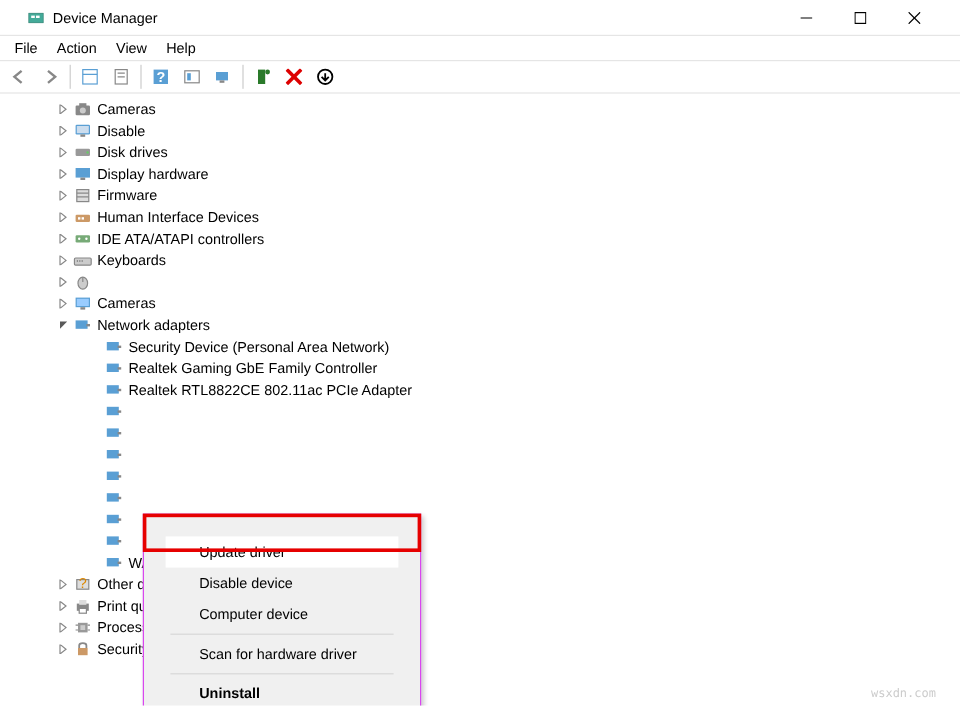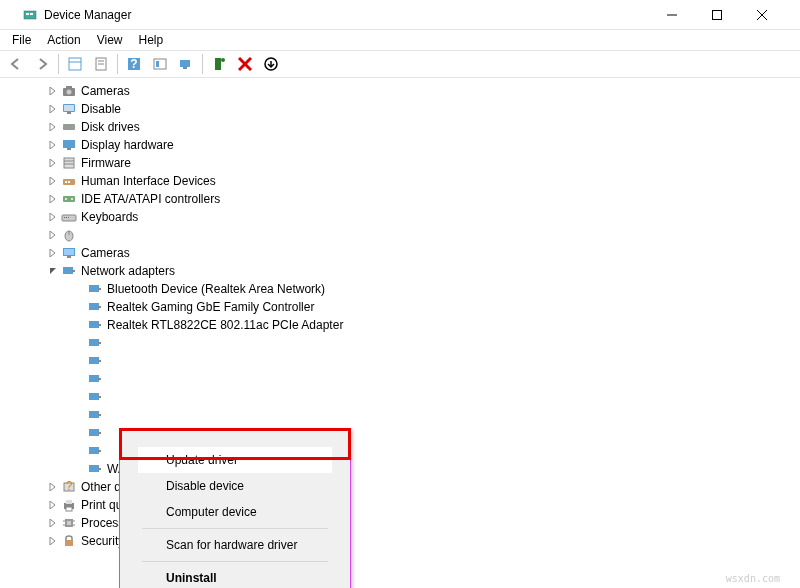--- a/index.html
+++ b/index.html
@@ -302,21 +302,21 @@
         <span class="node-label">Network adapters</span>
       </div>
       <div class="tree-row indent-2">
         <span class="expander"></span>
         <span class="node-icon">
           <svg viewBox="0 0 16 16">
             <rect x="2" y="4" width="10" height="7" fill="#5a9fd4"></rect>
             <rect x="11" y="7" width="3" height="2" fill="#888"></rect>
           </svg>
         </span>
-        <span class="node-label">Bluetooth Device (Realtek Area Network)</span>
+        <span class="node-label">Security Device (Personal Area Network)</span>
       </div>
       <div class="tree-row indent-2">
         <span class="expander"></span>
         <span class="node-icon">
           <svg viewBox="0 0 16 16">
             <rect x="2" y="4" width="10" height="7" fill="#5a9fd4"></rect>
             <rect x="11" y="7" width="3" height="2" fill="#888"></rect>
           </svg>
         </span>
         <span class="node-label">Realtek Gaming GbE Family Controller</span>

